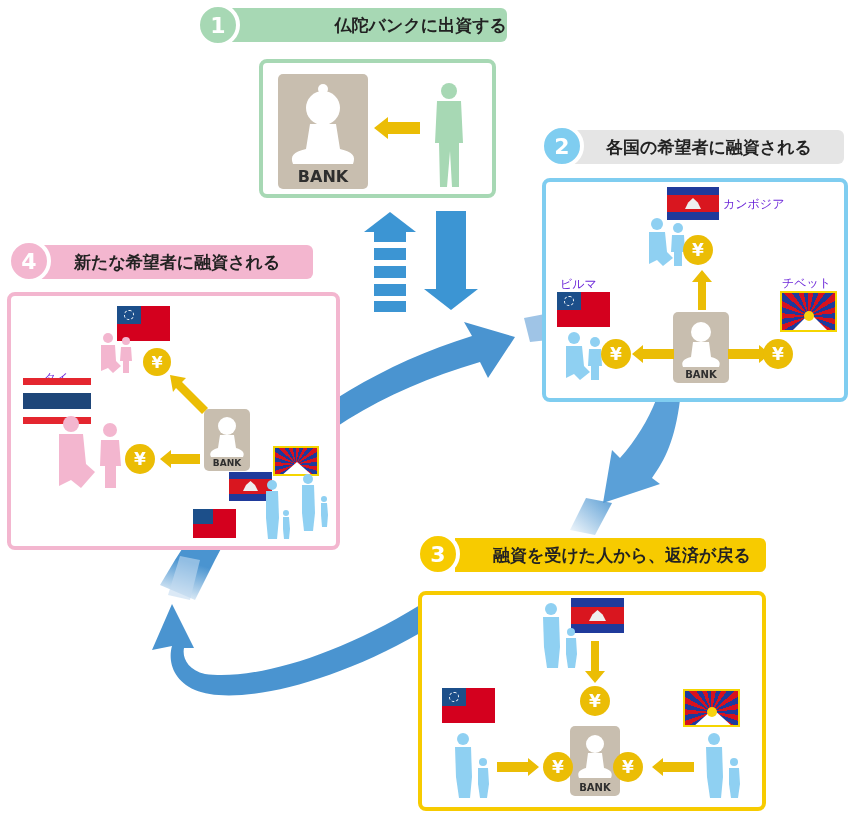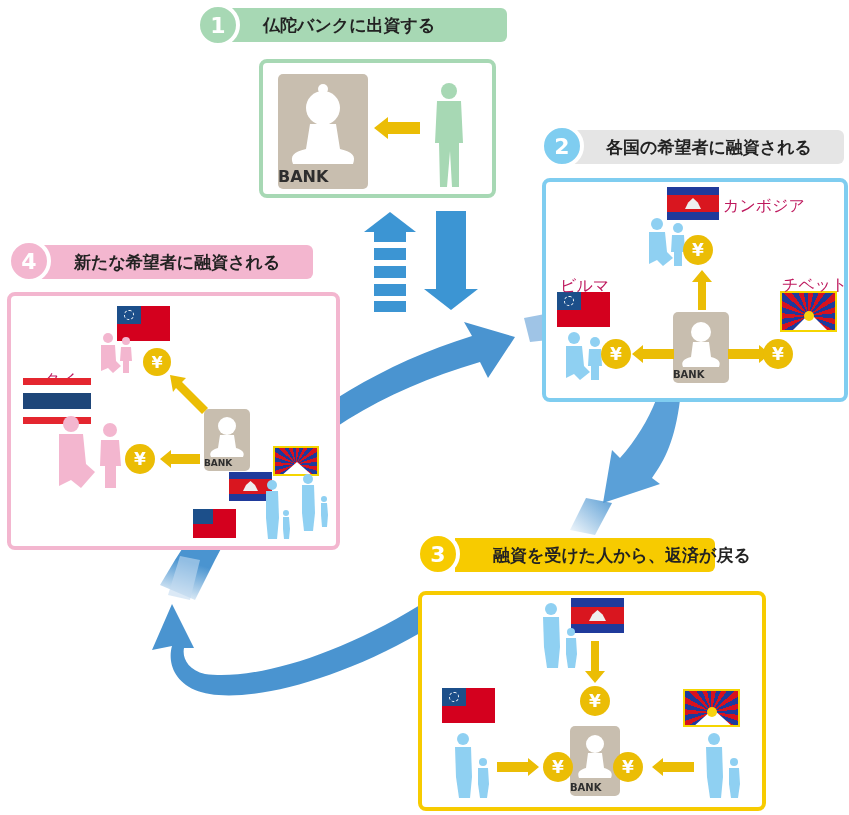--- a/index.html
+++ b/index.html
@@ -3,23 +3,23 @@
 <meta charset="utf-8">
 <style>
   html,body{margin:0;padding:0;background:#fff;}
   body{width:849px;height:815px;position:relative;overflow:hidden;font-family:"DejaVu Sans",sans-serif;}
   .abs{position:absolute;}
   .label-bar{position:absolute;height:34px;border-radius:0 6px 6px 0;display:flex;align-items:center;}
   .label-text{font-weight:bold;font-size:17px;color:#222;padding-left:38px;white-space:nowrap;}
   .num{position:absolute;width:44px;height:44px;border-radius:50%;border:4px solid #fff;color:#fff;font-weight:bold;font-size:22px;display:flex;align-items:center;justify-content:center;box-sizing:border-box;}
   .panel{position:absolute;background:#fff;border-radius:8px;border:4px solid;box-sizing:border-box;}
   .bank{position:absolute;background:#c8beaf;border-radius:5px;}
-  .bank-text{position:absolute;left:0;right:0;bottom:3px;text-align:left;font-weight:bold;color:#2e2e2e;font-family:"DejaVu Sans",sans-serif;}
+  .bank-text{position:absolute;left:0;right:0;bottom:3px;text-align:center;font-weight:bold;color:#2e2e2e;font-family:"DejaVu Sans",sans-serif;}
   .yen{position:absolute;border-radius:50%;background:#ebbd05;color:#fff;font-weight:bold;display:flex;align-items:center;justify-content:center;font-family:"DejaVu Sans",sans-serif;}
-  .country{position:absolute;font-size:16px;color:#be185d;white-space:nowrap;}
+  .country{position:absolute;font-size:12px;color:#6d28d9;white-space:nowrap;}
   svg{position:absolute;overflow:visible;}
 </style>
 </head>
 <body>
 
 <svg width="849" height="815" style="left:0;top:0;">
   <defs>
     <linearGradient id="fadeA" x1="0" y1="1" x2="0.4" y2="0">
       <stop offset="0" stop-color="#4a94d0" stop-opacity="0"></stop>
       <stop offset="1" stop-color="#4a94d0" stop-opacity="1"></stop>
@@ -50,21 +50,21 @@
   <path fill="#9fc4e6" d="M524,318 L545,314 L548,340 L530,342 Z"></path>
 
   <path fill="#5aa0d8" d="M656,400 L680,400 C675,440 665,460 652,478 L660,484 L603,503 L612,450 L620,458 C636,440 648,420 656,400 Z"></path>
   <path fill="url(#fadeB)" d="M586,498 L612,503 L595,535 L570,530 Z"></path>
 
   <path fill="#4a94d0" d="M420,633 C320,690 230,705 195,690 C172,680 168,660 172,646 L152,650 L172,604 L194,648 L184,648 C182,658 188,670 205,674 C250,680 330,660 420,605 Z"></path>
   <path fill="#c3daf0" d="M168,595 L190,600 L200,560 L180,556 Z" opacity="0.6"></path>
 </svg>
 
 <div>
-  <div class="label-bar" style="left:225px;top:8px;width:282px;background:#a7d8b4;">
+  <div class="label-bar" style="left:225px;top:8px;width:282px;background:#a7d8b4;justify-content:flex-end;">
     <span class="label-text">仏陀バンクに出資する</span>
   </div>
   <div class="num" style="left:196px;top:3px;background:#a7d8b4;">1</div>
   <div class="panel" style="left:259px;top:59px;width:237px;height:139px;border-color:#a7d8b4;">
     <div class="bank" style="left:15px;top:11px;width:90px;height:115px;">
       <svg width="90" height="90" style="left:0;top:0;">
         <circle cx="45" cy="34" r="17" fill="#fff"></circle>
           <circle cx="45" cy="15" r="5" fill="#fff"></circle>
         <path d="M32,50 L58,50 L62,75 C75,78 78,82 75,90 L15,90 C12,82 15,78 28,75 Z" fill="#fff"></path>
       </svg>
@@ -212,21 +212,21 @@
         <path d="M21,44 L27,44 L28,56 L27,66 L22,66 L21,56 Z"></path>
       <circle cx="46" cy="6" r="5"></circle>
         <path d="M40,12 L52,12 L53,40 L51,58 L42,58 L40,40 Z"></path>
       <circle cx="62" cy="26" r="3"></circle>
         <path d="M59,30 L65,30 L66,42 L65,54 L60,54 L59,42 Z"></path>
     </g>
   </svg>
 </div>
 
 <div>
-  <div class="label-bar" style="left:455px;top:538px;width:260px;background:#f7cb00;">
+  <div class="label-bar" style="left:455px;top:538px;width:311px;background:#f7cb00;">
     <span class="label-text">融資を受けた人から、返済が戻る</span>
   </div>
   <div class="num" style="left:416px;top:532px;background:#f7cb00;">3</div>
   <div class="panel" style="left:418px;top:591px;width:348px;height:220px;border-color:#f7cb00;"></div>
 
   <div class="abs" style="left:571px;top:598px;width:53px;height:35px;background:#1f3a9b;">
     <div class="abs" style="left:0;top:9px;width:53px;height:17px;background:#d9161f;"></div>
     <div class="abs" style="left:18px;top:12px;width:17px;height:11px;background:#eee;clip-path:polygon(0 100%,20% 40%,50% 0,80% 40%,100% 100%);"></div>
   </div>
   <div class="abs" style="left:442px;top:688px;width:53px;height:35px;background:#d4001e;">

